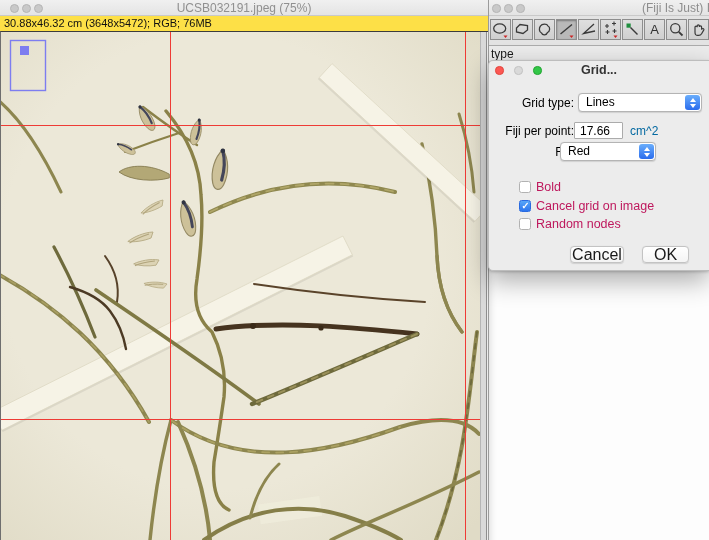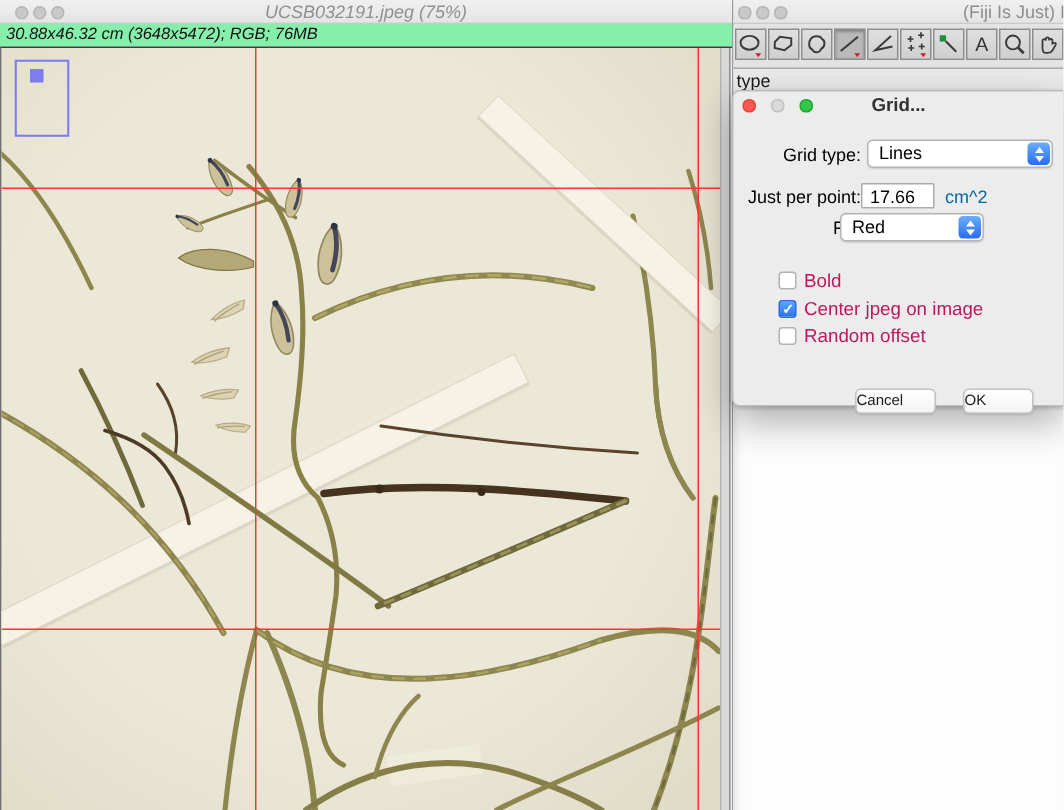--- a/index.html
+++ b/index.html
@@ -2,25 +2,25 @@
 <html><head>
 <meta charset="utf-8">
 <style>
   html,body{margin:0;padding:0;}
   body{
     width:709px;height:540px;position:relative;overflow:hidden;
     font-family:"Liberation Sans",sans-serif;background:#fff;
     -webkit-font-smoothing:antialiased;
   }
   
-  .main-window{position:absolute;left:0;top:0;width:488px;height:540px;background:#ececec;font-style:italic;}
+  .main-window{position:absolute;left:0;top:0;width:488px;height:540px;background:#ececec;}
   .mw-titlebar{position:relative;height:15px;background:linear-gradient(#f0f0f0,#e4e4e4);border-bottom:1px solid #c9c9c9;}
   .mw-titlebar .dot{position:absolute;top:4px;width:9px;height:9px;border-radius:50%;background:#c9c9c9;border:1px solid #b5b5b5;box-sizing:border-box;}
   .mw-title{position:absolute;left:0;right:0;top:1px;text-align:center;font-size:12px;color:#909090;white-space:nowrap;}
-  .mw-infobar{height:14px;background:#86efac;font-size:11px;color:#111;padding:1px 0 0 4px;white-space:nowrap;}
+  .mw-infobar{height:14px;background:#fde047;font-size:11px;color:#111;padding:1px 0 0 4px;white-space:nowrap;}
   .canvas-wrap{position:relative;height:509px;border-top:1px solid #3c3c3c;border-left:1px solid #6e6e6e;display:flex;}
   .canvas-wrap svg{display:block;}
   .canvas-chrome{width:7px;background:#d9d9d9;border-left:1px solid #b5b5b5;border-right:1px solid #8e8e8e;box-sizing:border-box;}
   
   .fiji-window{position:absolute;left:488px;top:0;width:221px;height:540px;background:#fdfdfd;border-left:1px solid #9b9b9b;box-sizing:border-box;}
   .fj-titlebar{position:relative;height:15px;background:linear-gradient(#f0f0f0,#e4e4e4);border-bottom:1px solid #c9c9c9;}
   .fj-titlebar .dot{position:absolute;top:4px;width:8.5px;height:8.5px;border-radius:50%;background:#c9c9c9;border:1px solid #b5b5b5;box-sizing:border-box;}
   .fj-title{position:absolute;left:153px;top:1px;font-size:12px;color:#8e8e8e;white-space:nowrap;}
   .fj-toolbar{position:relative;height:26px;background:#e3e3e3;border-bottom:1px solid #ababab;padding:3px 0 0 1px;box-sizing:content-box;display:flex;}
   .tool{width:21px;height:21px;margin-right:1px;background:linear-gradient(#dfdfdf,#cfcfcf);border:1px solid #8d8d8d;box-sizing:border-box;flex:0 0 auto;}
@@ -47,21 +47,21 @@
   .stepper .up{border-bottom:4px solid #fff;}
   .stepper .dn{border-top:4px solid #fff;}
   .txtfield{position:absolute;height:17px;width:49px;background:#fff;border:1px solid #ababab;border-radius:1px;box-sizing:border-box;
     font-size:12px;color:#000;padding:0 12px 0 5px;font-family:"Liberation Sans",sans-serif;}
   .unit{position:absolute;font-size:12px;color:#0369a1;}
   .cb{position:absolute;left:30px;width:12px;height:12px;background:#fff;border:1px solid #b2b2b2;border-radius:2.5px;box-sizing:border-box;}
   .cb.checked{background:linear-gradient(#58a6f8,#2c75ee);border-color:#2a6be0;}
   .cb.checked::after{content:"✓";position:absolute;left:1.5px;top:-1px;color:#fff;font-size:9.5px;font-weight:bold;}
   .cb-lbl{position:absolute;left:47px;font-size:12.5px;color:#be185d;}
   .btn{position:absolute;height:17px;background:linear-gradient(#ffffff,#f4f4f4);border:1px solid #c3c3c3;border-radius:4px;
-    box-sizing:border-box;font-size:10px;color:#1a1a1a;line-height:15px;box-shadow:0 .5px 1px rgba(0,0,0,.12);margin-top:13px;}
+    box-sizing:border-box;font-size:16px;color:#1a1a1a;text-align:center;line-height:15px;box-shadow:0 .5px 1px rgba(0,0,0,.12);}
 </style>
 </head>
 <body>
 
 <div class="main-window">
   <div class="mw-titlebar">
     <span class="dot" style="left:9.5px"></span>
     <span class="dot" style="left:21.5px"></span>
     <span class="dot" style="left:33.5px"></span>
     <span class="mw-title">UCSB032191.jpeg (75%)</span>
@@ -259,37 +259,37 @@
 
   <span class="lbl" style="top:35px">Grid type:</span>
   <div class="dropdown" style="left:89px;top:32px;width:124px">
     <span>Lines</span>
     <span class="stepper">
         <i class="up"></i>
         <i class="dn"></i>
       </span>
   </div>
 
-  <span class="lbl" style="top:63px">Just per point:</span>
+  <span class="lbl" style="top:63px">Fiji per point:</span>
   <input class="txtfield" style="left: 85px; top: 61px;" readonly="" value="17.66">
   <span class="unit" style="left:141px;top:63px">cm^2</span>
 
   <span class="lbl" style="top:84px">Fiji:</span>
   <div class="dropdown" style="left:71px;top:81px;width:96px">
     <span>Red</span>
     <span class="stepper">
         <i class="up"></i>
         <i class="dn"></i>
       </span>
   </div>
 
   <span class="cb" style="top:120px"></span>
   <span class="cb-lbl" style="top:119px">Bold</span>
 
   <span class="cb checked" style="top:138.5px"></span>
-  <span class="cb-lbl" style="top:137.5px">Center jpeg on image</span>
+  <span class="cb-lbl" style="top:137.5px">Cancel grid on image</span>
 
   <span class="cb" style="top:157px"></span>
-  <span class="cb-lbl" style="top:156px">Random offset</span>
+  <span class="cb-lbl" style="top:156px">Random nodes</span>
 
   <div class="btn" style="left:81px;top:185px;width:54px">Cancel</div>
   <div class="btn" style="left:153px;top:185px;width:47px">OK</div>
 </div>
 
 </body></html>

